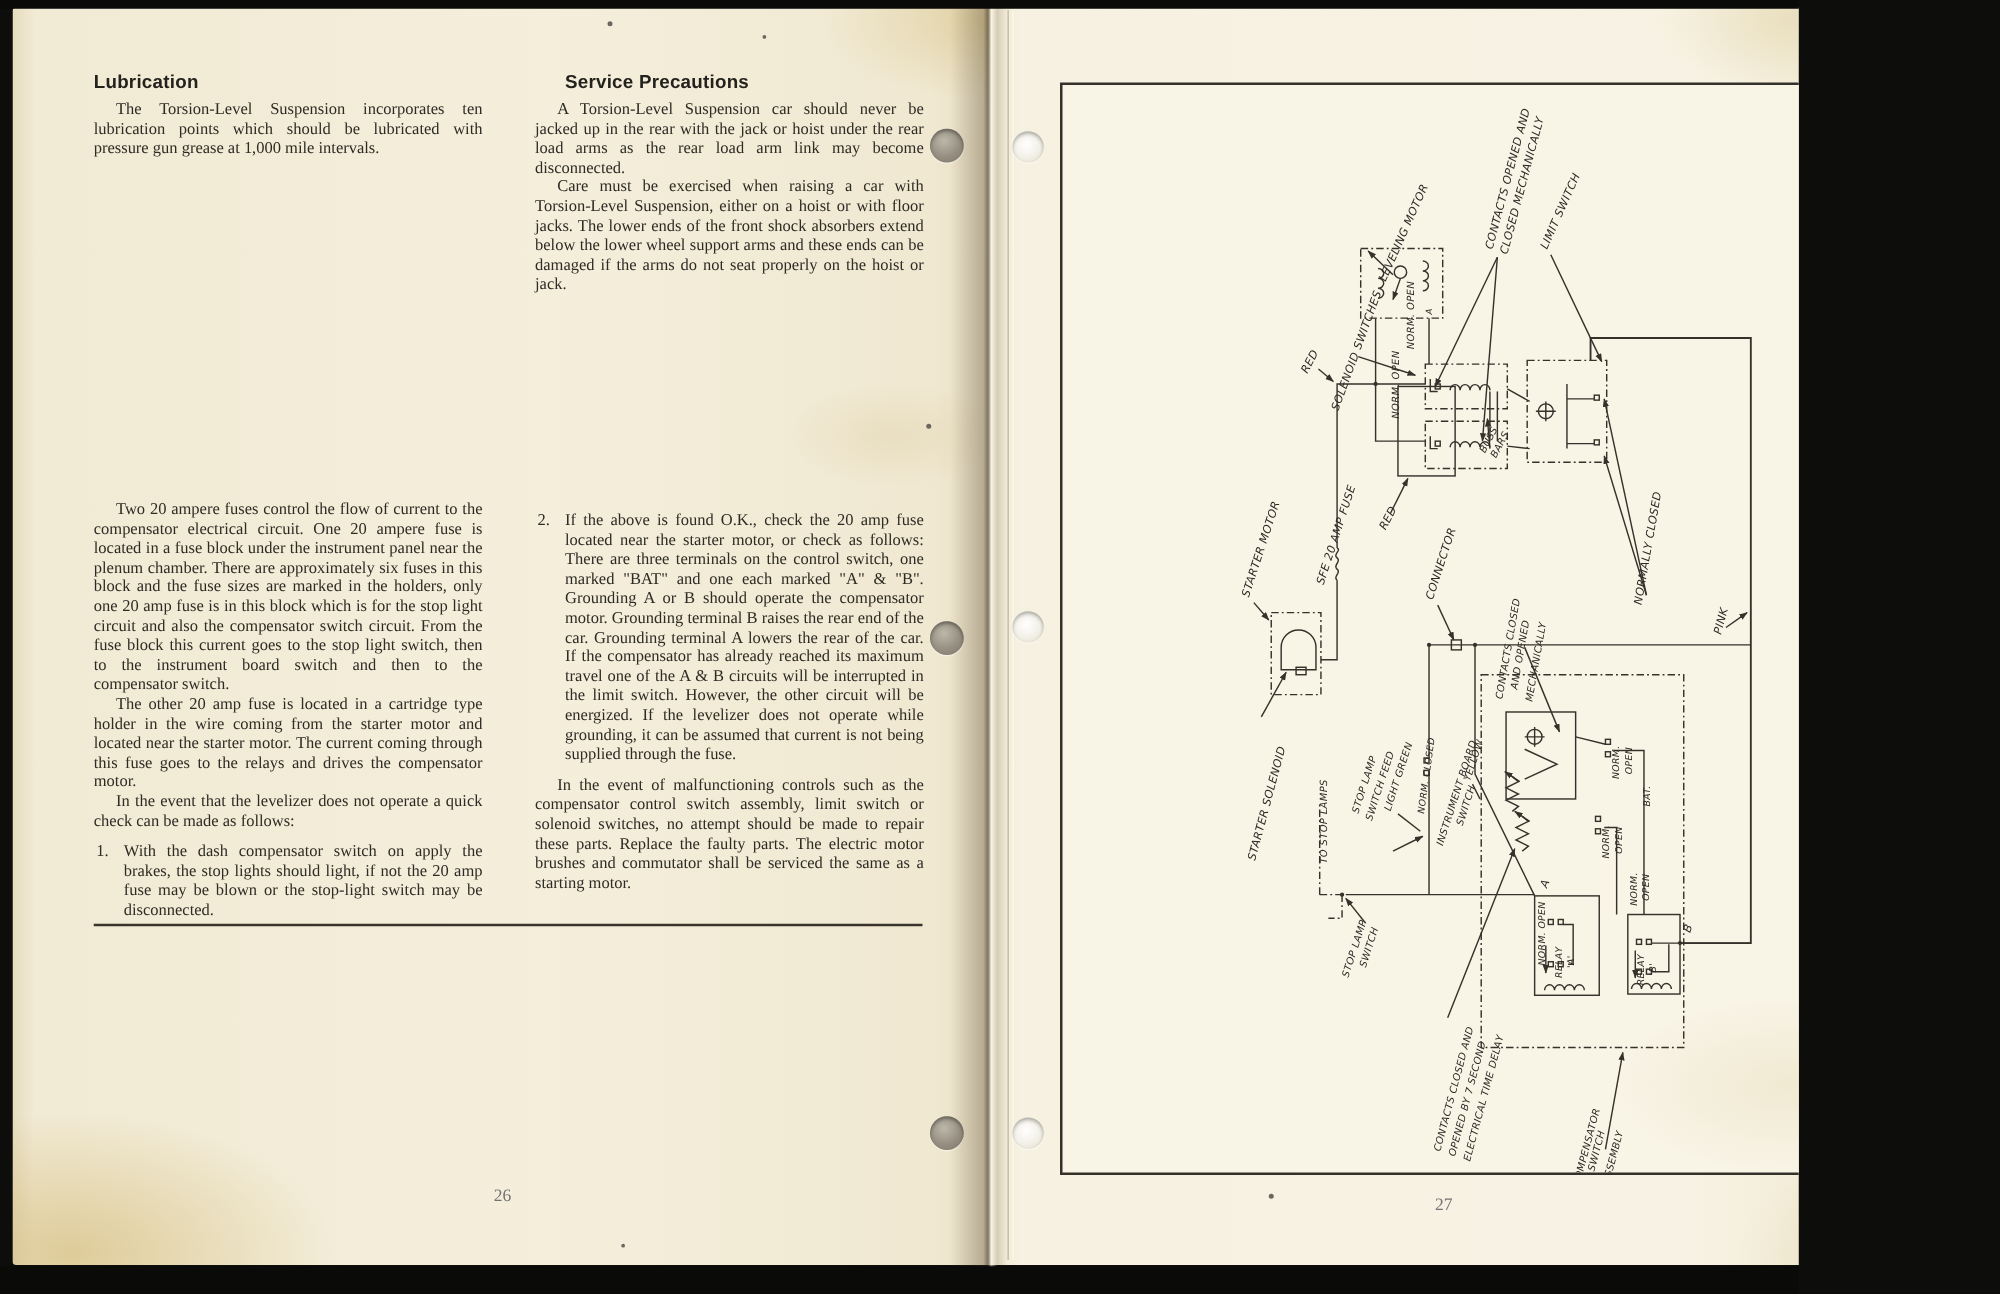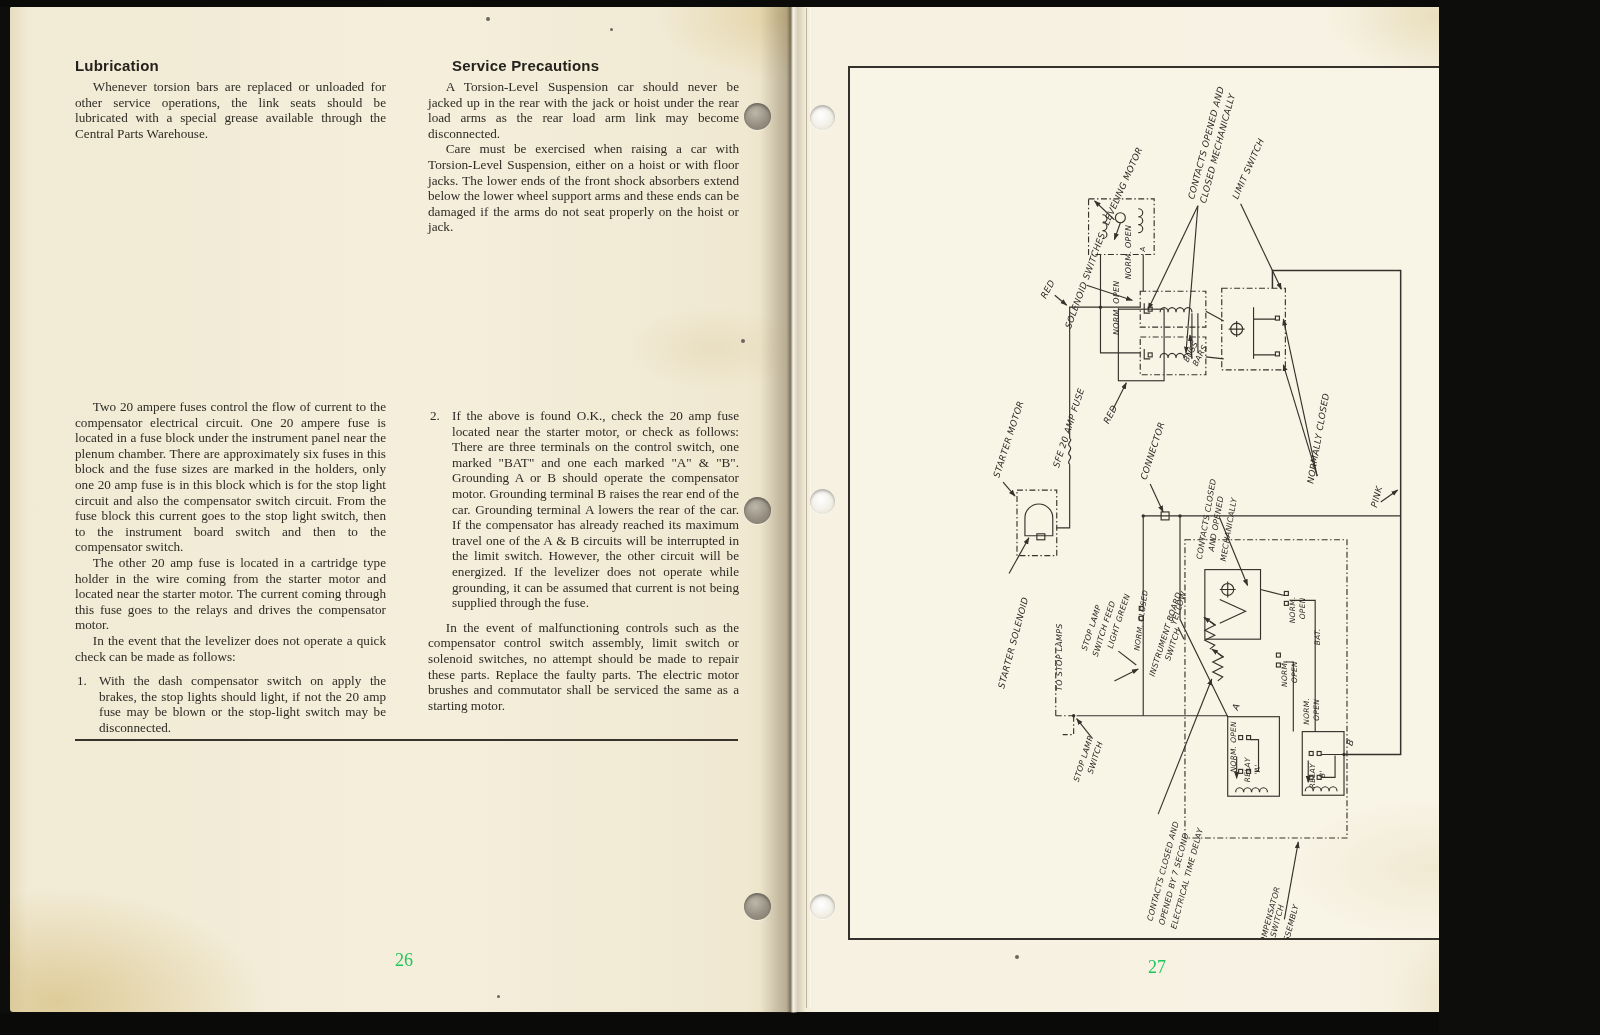--- a/index.html
+++ b/index.html
@@ -39,21 +39,21 @@
   .col{position:absolute;width:311px;font-size:13.2px;line-height:15.6px;color:#2e2b25;
     text-align:justify;}
   .bp{margin:0;text-indent:1.35em;}
   .li-row{display:flex;margin-top:9px;}
   .li-num{width:22px;flex:none;text-align:left;padding-left:2px;}
   .li-text{flex:1;text-align:justify;}
   #main-heading{position:absolute;left:75px;top:318px;width:663px;text-align:center;
     font-family:"Liberation Sans",sans-serif;font-weight:bold;font-size:22.5px;
     letter-spacing:.4px;color:#3d3a33;}
   #section-rule{position:absolute;left:75px;top:739px;width:663px;height:2px;background:#38342c;}
-  .page-num{position:absolute;font-size:18px;color:#22c55e;font-family:Liberation Serif, serif;}
+  .page-num{position:absolute;font-size:14px;color:#737373;font-family:Liberation Serif, serif;}
   
   #diagram-frame{position:absolute;left:848px;top:66px;width:664px;height:874px;
     border:2px solid #34312a;box-sizing:border-box;
     background:
       radial-gradient(ellipse 200px 100px at 88% 92%, rgba(205,185,120,.18), rgba(205,185,120,0) 70%),
       #f8f4e6;}
   #diagram-frame svg{display:block;}
   svg .w{stroke:#35322b;stroke-width:1.15;fill:none;}
   svg .w2{stroke:#35322b;stroke-width:1.5;fill:none;}
   svg .dd{stroke:#35322b;stroke-width:1.15;fill:none;stroke-dasharray:6 2.5 1.5 2.5;}
@@ -84,21 +84,21 @@
 
   <div class="speck" style="left:486px;top:17px;width:4px;height:4px"></div>
   <div class="speck" style="left:610px;top:28px;width:3px;height:3px"></div>
   <div class="speck" style="left:741px;top:339px;width:4px;height:4px"></div>
   <div class="speck" style="left:1015px;top:955px;width:4px;height:4px"></div>
   <div class="speck" style="left:892px;top:860px;width:5px;height:5px;background:#c8a36a"></div>
   <div class="speck" style="left:497px;top:995px;width:3px;height:3px"></div>
 
   <div class="sec-heading" style="left:75px;top:57px">Lubrication</div>
   <div class="col" style="left:75px;top:79px">
-      <p class="bp">Whenever torsion bars are replaced or unloaded for other service operations, the link seats should be lubricated with a special grease available through the Central Parts Warehouse.</p>
+      <p class="bp">The Torsion-Level Suspension incorporates ten lubrication points which should be lubricated with pressure gun grease at 1,000 mile intervals.</p>
     </div>
 
   <div class="sec-heading" style="left:452px;top:57px">Service Precautions</div>
   <div class="col" style="left:428px;top:79px">
       <p class="bp">A Torsion-Level Suspension car should never be jacked up in the rear with the jack or hoist under the rear load arms as the rear load arm link may become disconnected.</p>
       <p class="bp">Care must be exercised when raising a car with Torsion-Level Suspension, either on a hoist or with floor jacks. The lower ends of the front shock absorbers extend below the lower wheel support arms and these ends can be damaged if the arms do not seat properly on the hoist or jack.</p>
     </div>
 
 
   <div class="col" style="left:75px;top:399px">

